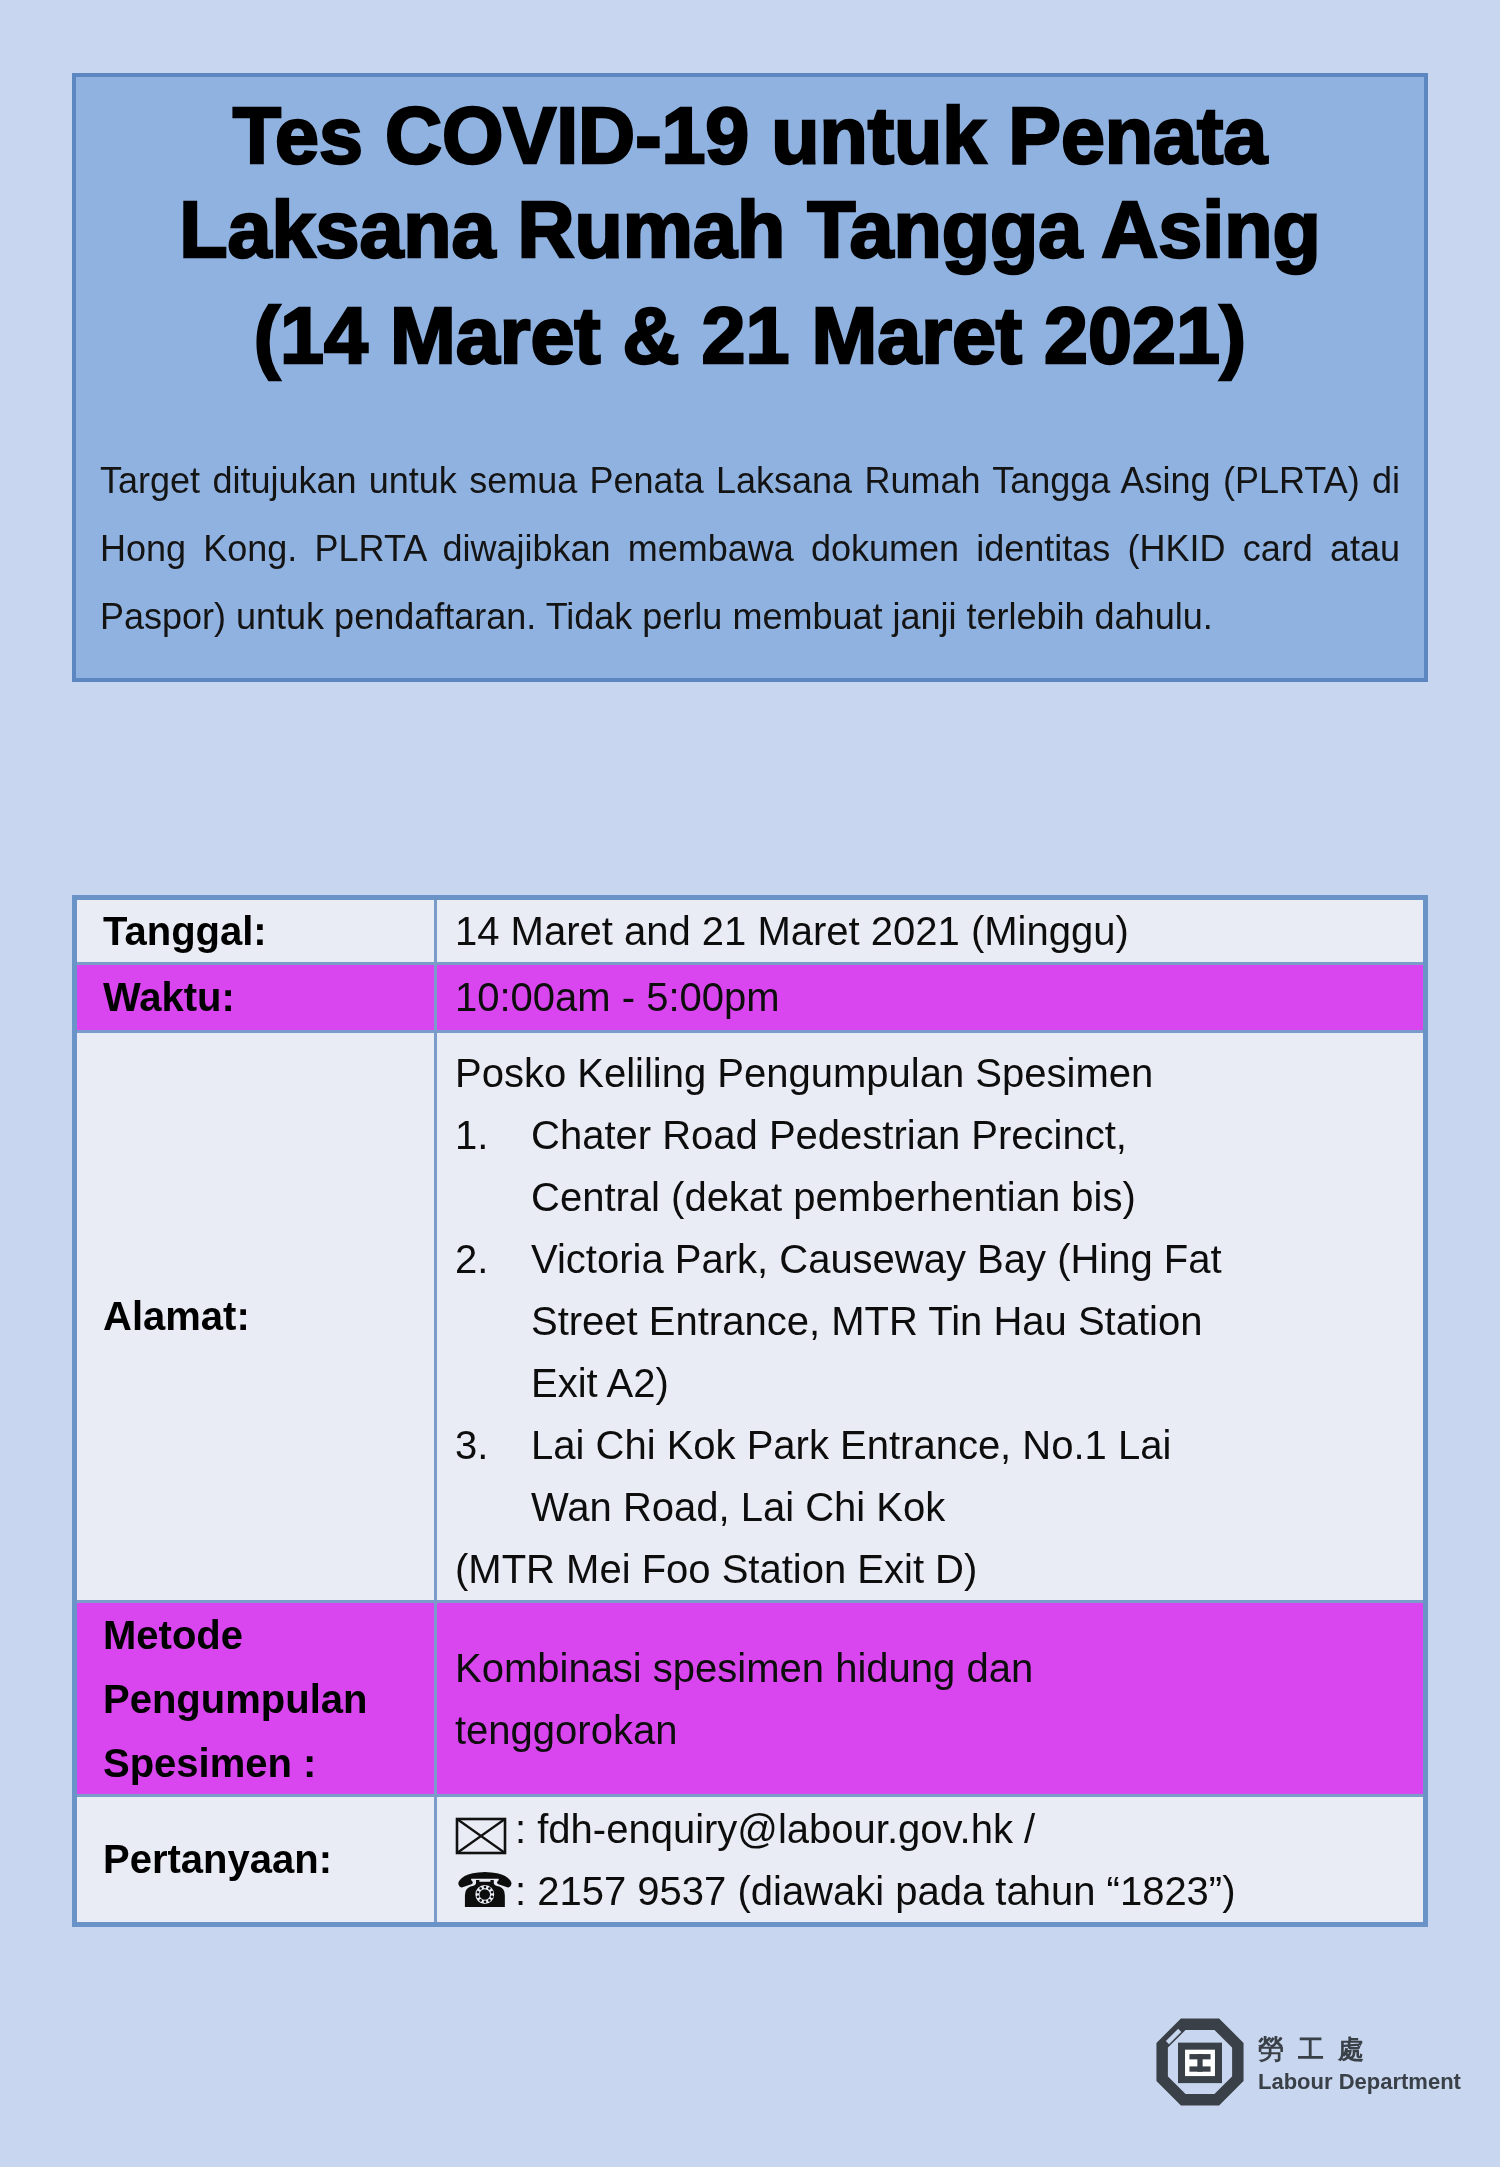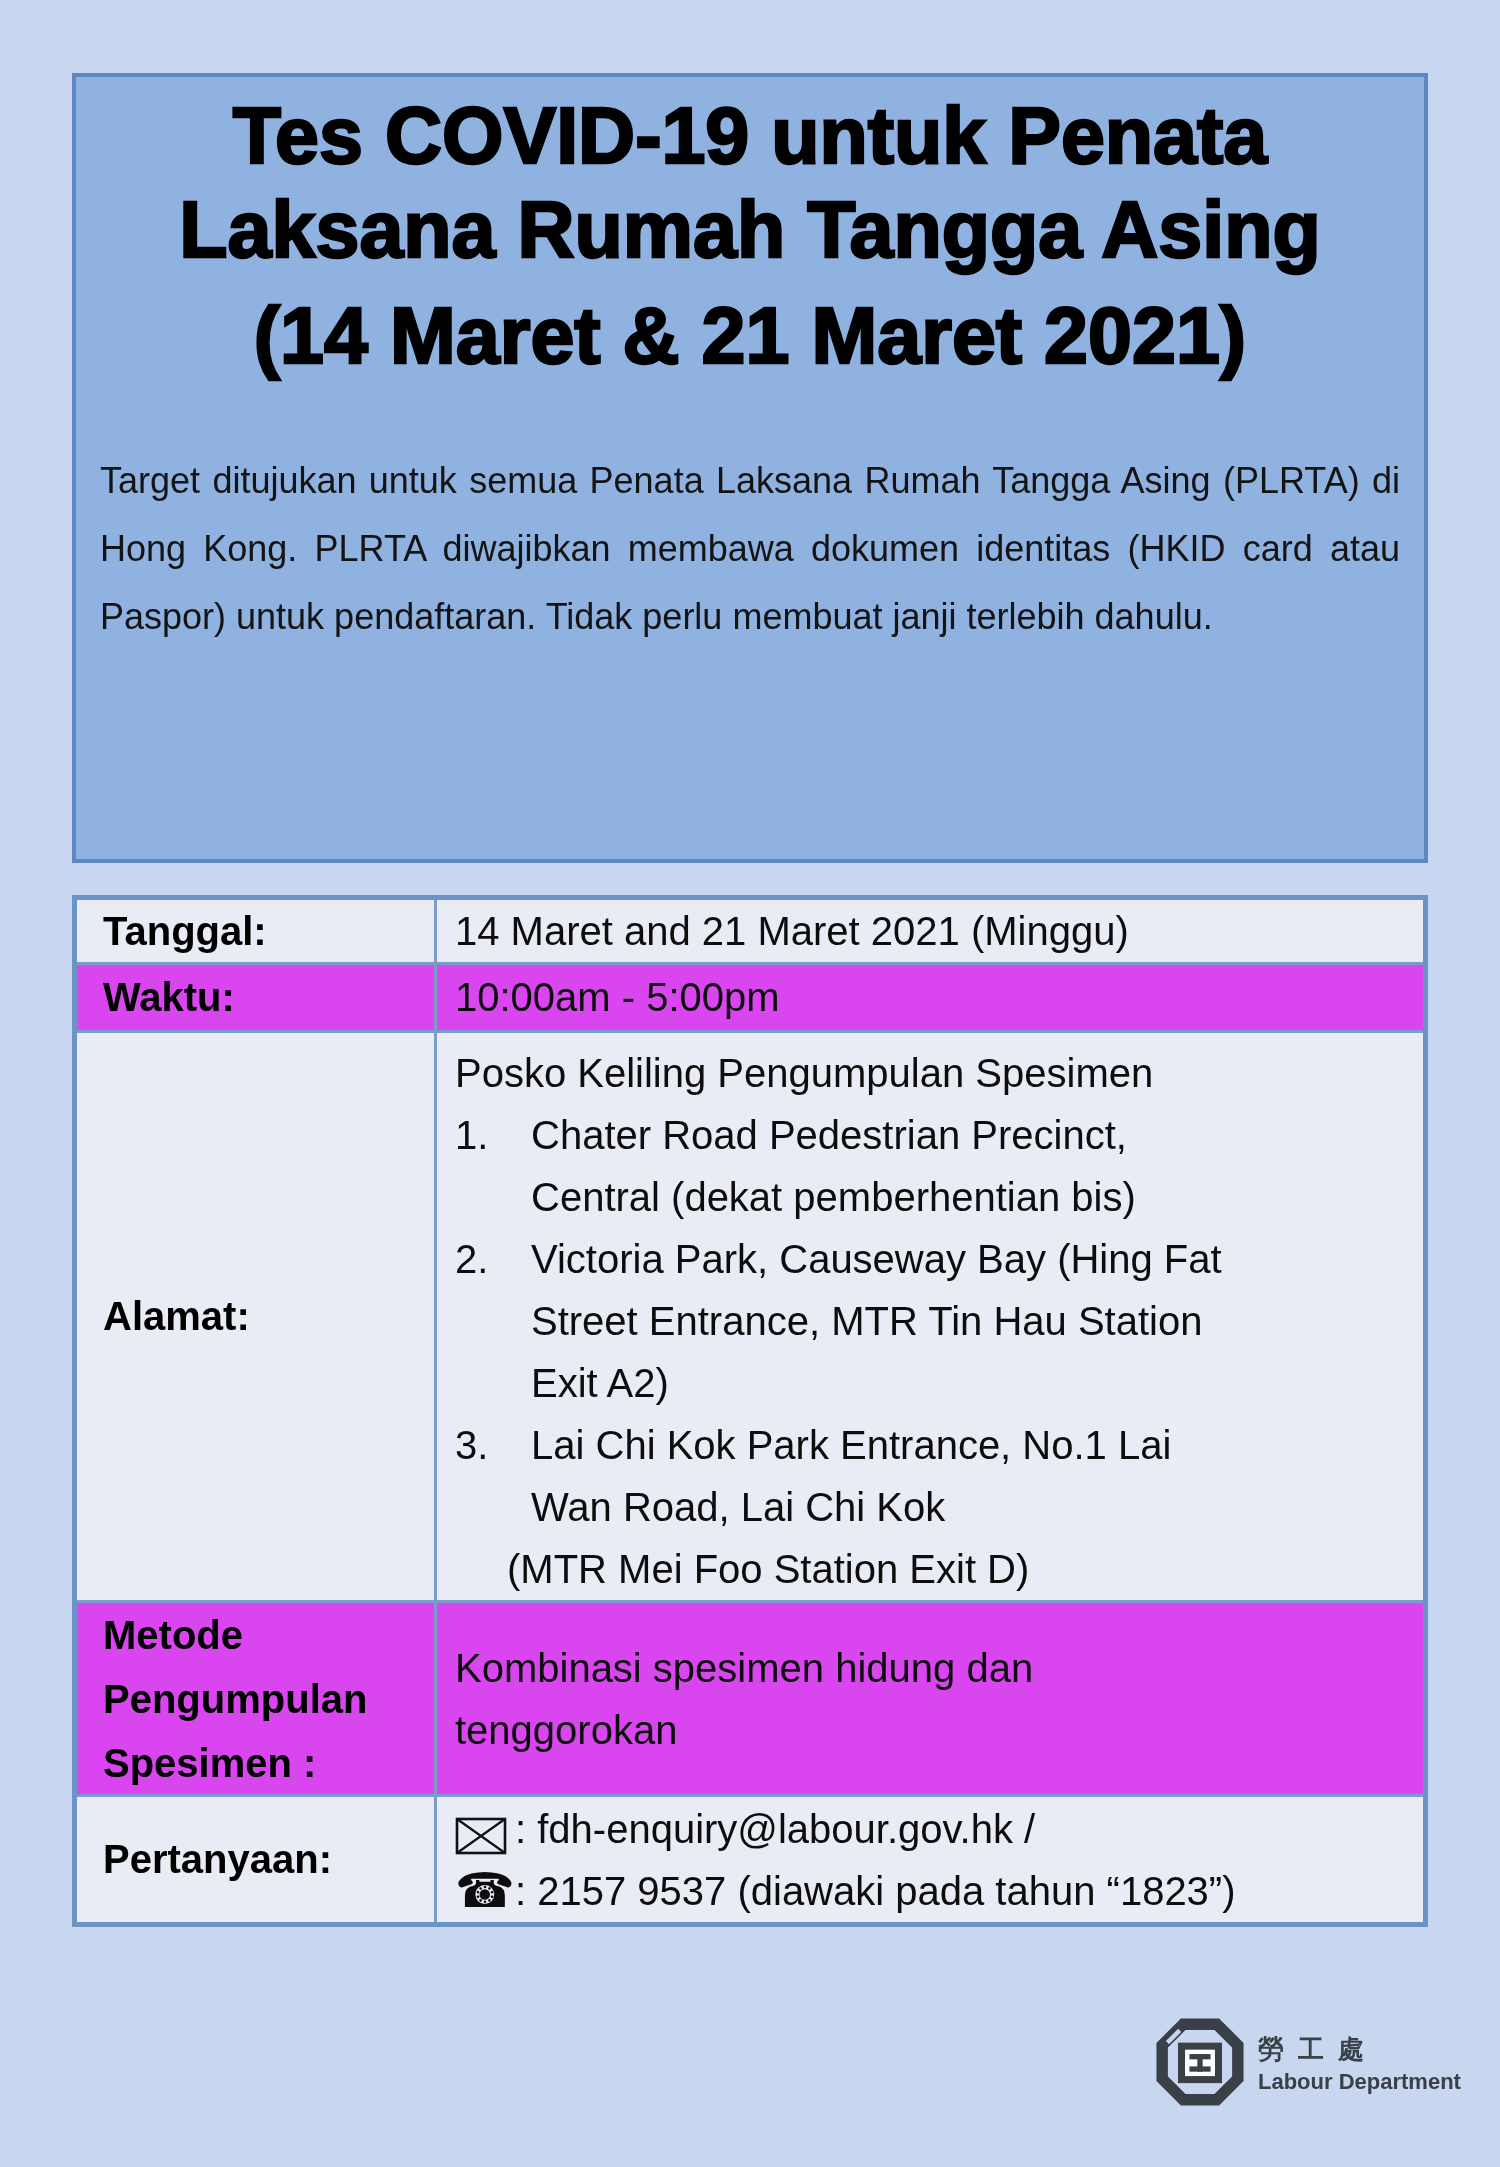--- a/index.html
+++ b/index.html
@@ -5,21 +5,21 @@
   * { margin:0; padding:0; box-sizing:border-box; }
   html,body { background:#c8d7ef; }
   body {
     width:1500px; height:2167px; position:relative; overflow:hidden;
     font-family:"Liberation Sans", sans-serif; color:#0d0d0d;
   }
   .poster { position:absolute; inset:0; }
 
   
   .header-box {
-    position:absolute; left:72px; top:73px; width:1356px; height:790px;
+    position:absolute; left:72px; top:73px; width:1356px; height:609px;
     background:#8fb2e0; border:4px solid #5d87c1;
   }
   .title { text-align:center; padding-top:12px; }
   .title-line {
     font-size:79px; font-weight:900; line-height:94px; color:#000;
     letter-spacing:0px; -webkit-text-stroke:2.5px #000;
   }
   .title-line-3 { margin-top:12px; }
   .header-body {
     margin:64px 24px 0 24px;
@@ -44,21 +44,21 @@
   .bg-light { background:#e9ecf4; }
   .bg-mid   { background:#d946ef; }
   .pre { white-space:pre-line; }
   .multiline-label { line-height:64px; white-space:pre-line; }
 
   
   .alamat-value { justify-content:flex-start; padding-top:8px; line-height:62px; }
   .alamat-item { display:flex; }
   .alamat-num { width:76px; flex:0 0 76px; }
   .alamat-text { white-space:pre-line; }
-  .alamat-note { margin-left:52px; }
+  .alamat-note { }
 
   
   .contact-line { display:flex; align-items:center; line-height:62px; }
   .envelope-icon-box { width:52px; height:38px; margin-right:8px; flex:0 0 52px; }
   .phone-glyph { font-size:48px; margin-right:8px; width:52px; flex:0 0 52px; text-align:left; }
 
   .metode-value { line-height:62px; }
 
   
   .footer-logo {

